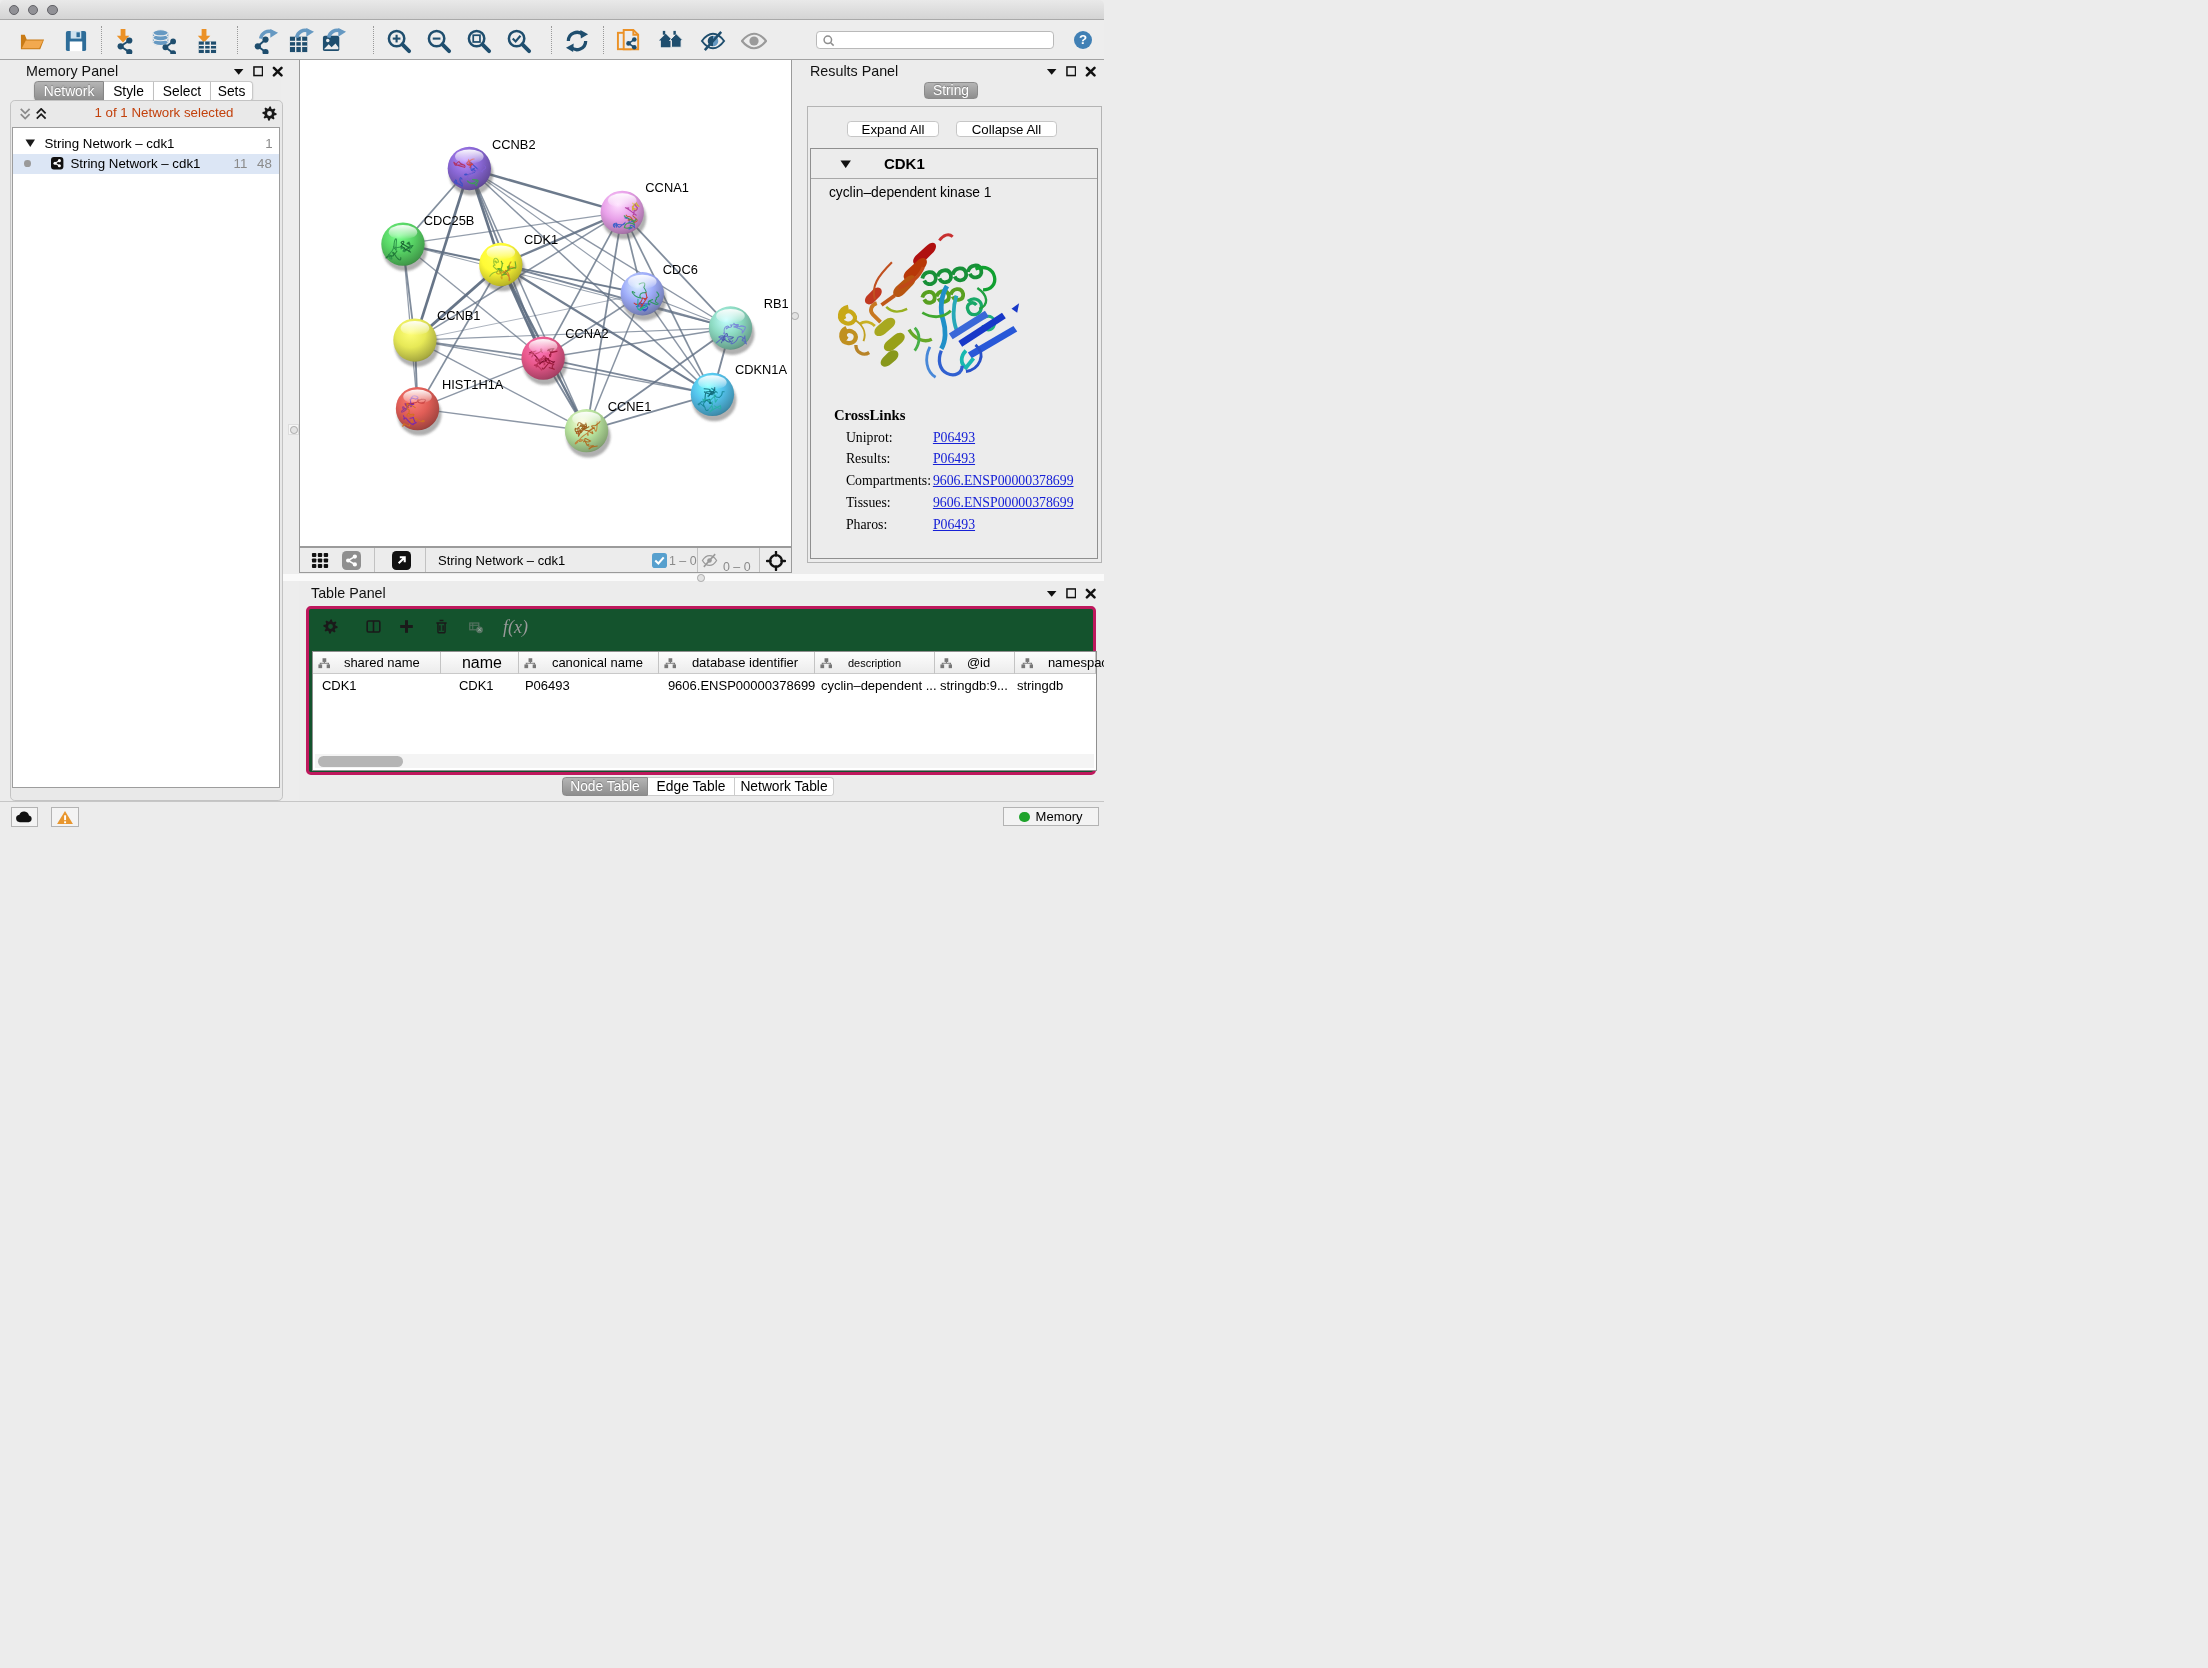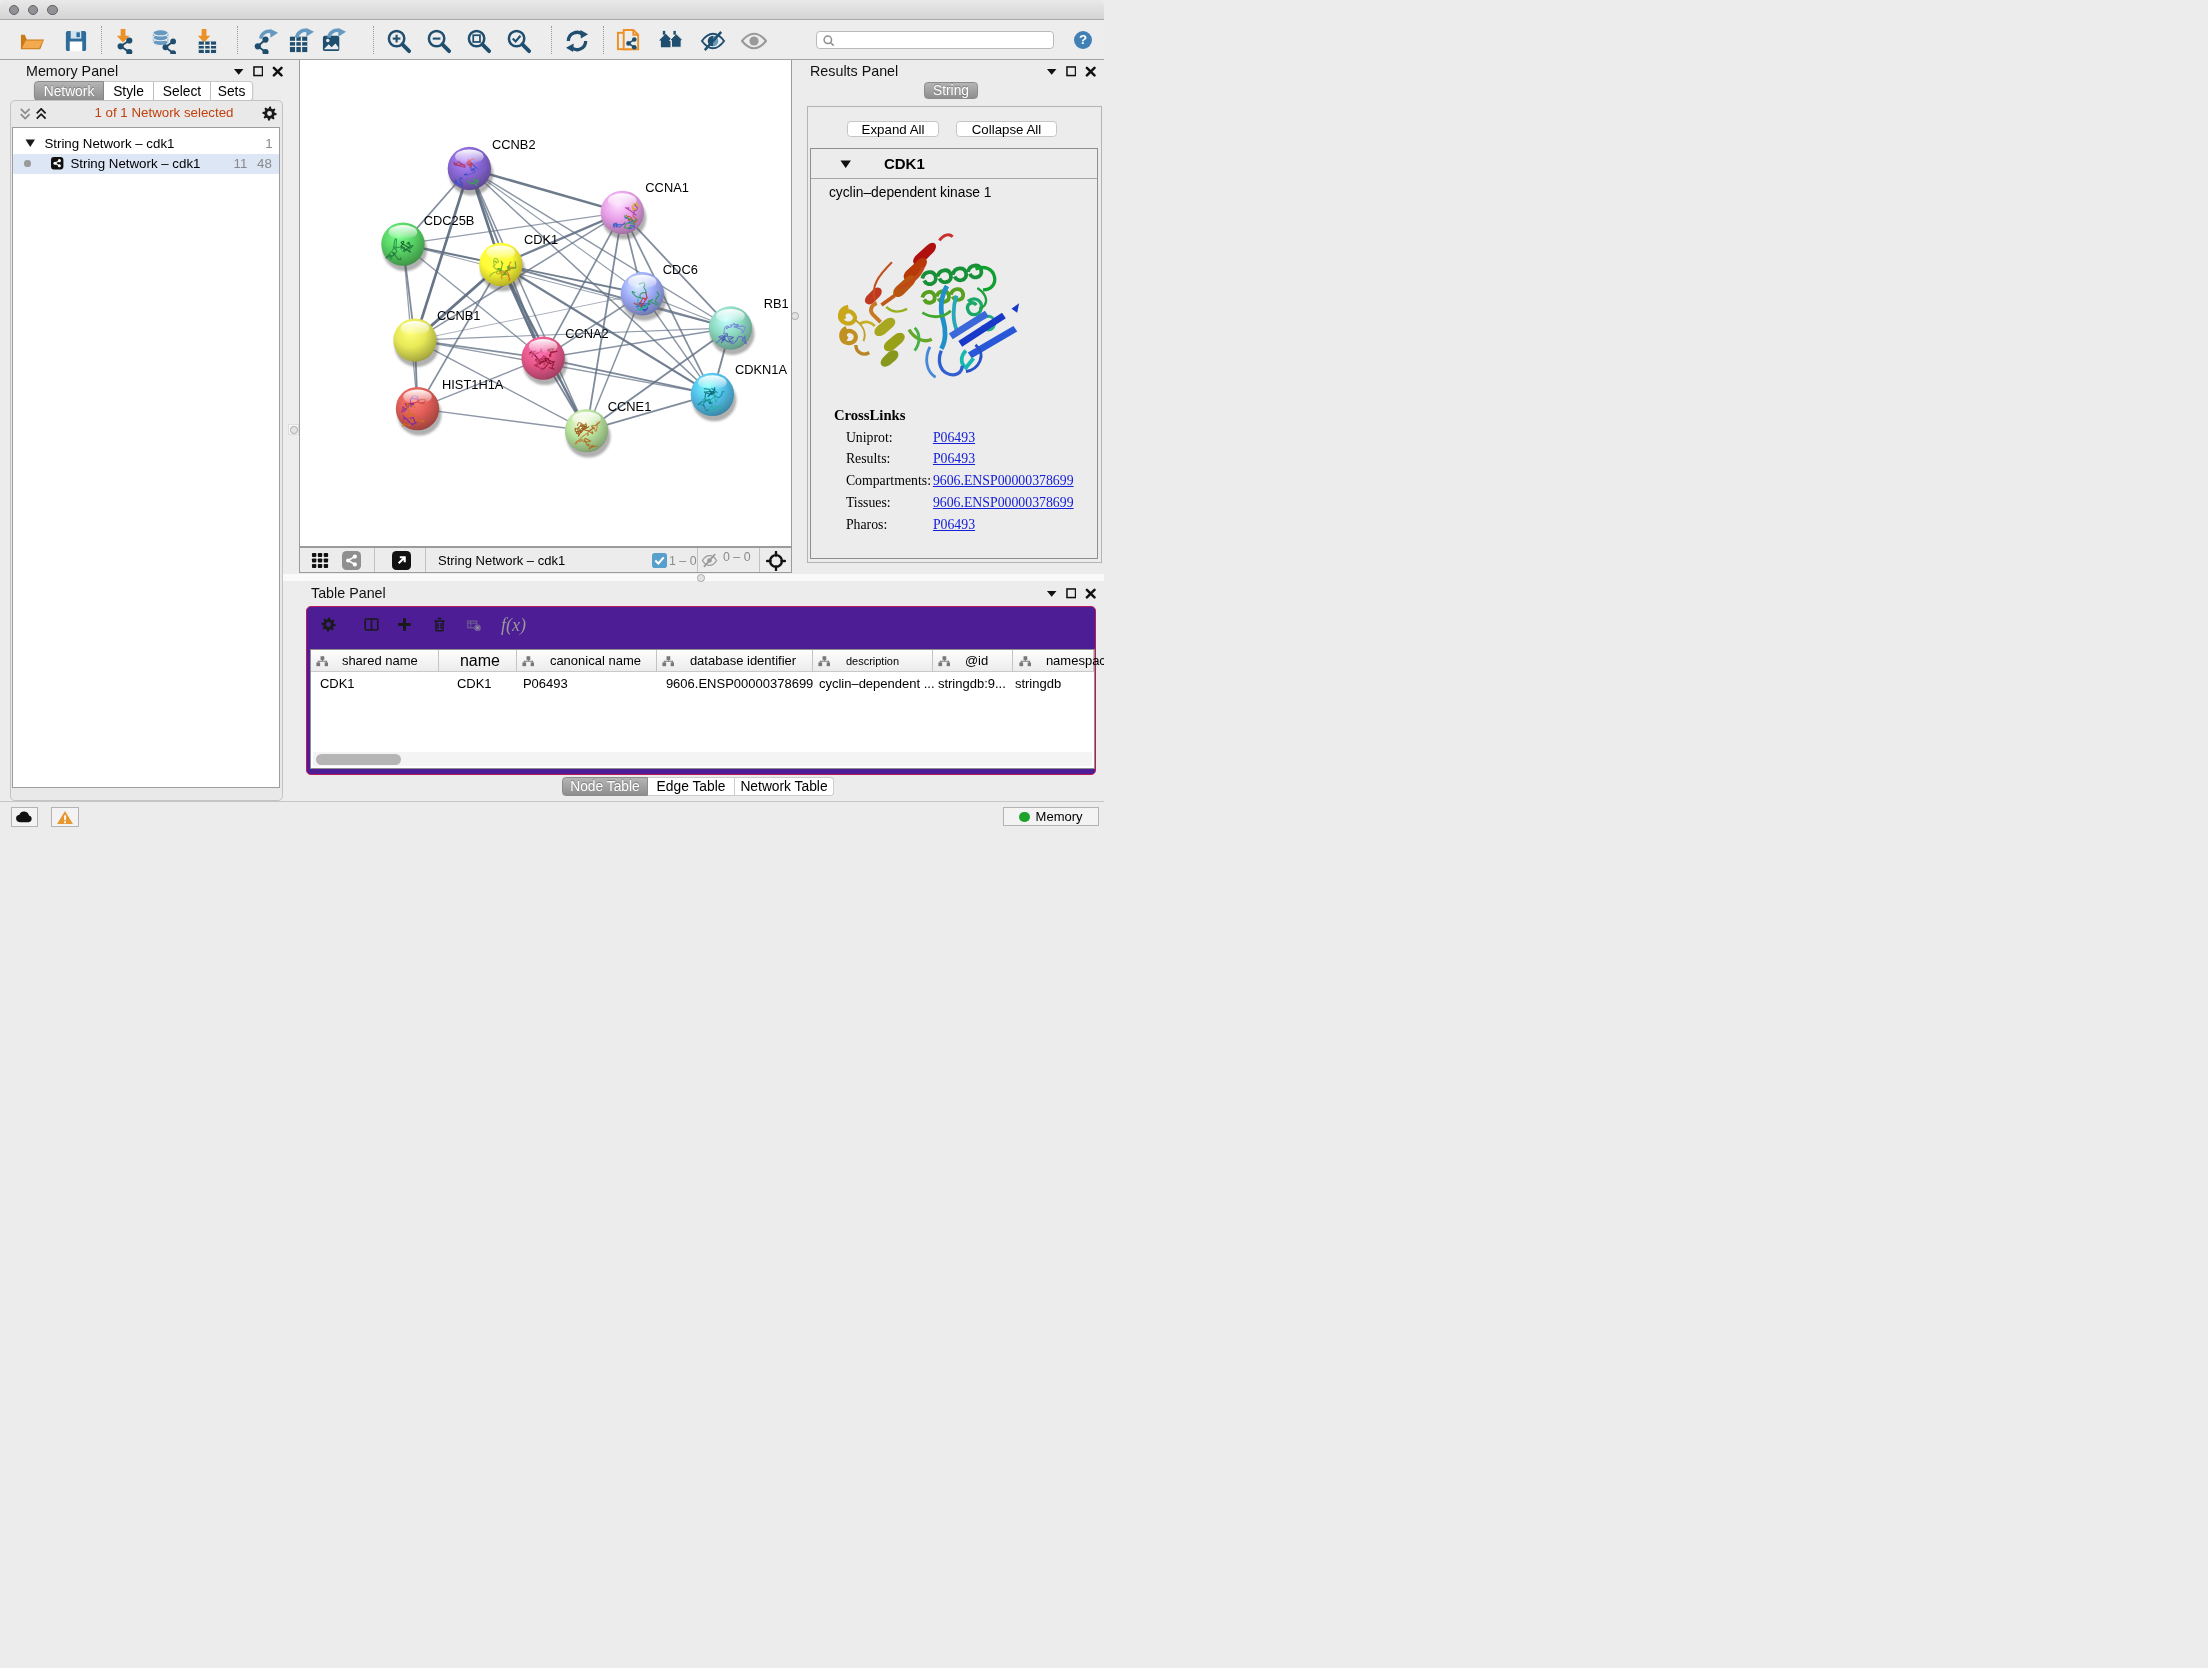--- a/index.html
+++ b/index.html
@@ -72,22 +72,22 @@
     border-radius:3.8px; font-size:13.3px; text-align:center; color:#000; }
   #rp-inner { left:1.9px; top:41px; width:288px; height:411px; background:#ececec;
     border:1px solid #8f8f8f; }
   #rp-cdk-h { left:0; top:0; width:286px; height:29.5px; border-bottom:1px solid #a8a8a8;
     background:#ececec; }
   .crossrow { position:absolute; font-family:"Liberation Serif", serif; font-size:13.8px; color:#000; }
   .crossrow a { color:#1620d6; }
 
   
   #tp-h { left:311px; top:585px; font-size:14.3px; color:#111; }
-  #tp-body { left:306px; top:606px; width:790px; height:169px; background:#4c1d95;
-    border:1px solid #be185d; border-radius:4.8px; }
+  #tp-body { left:306px; top:606px; width:790px; height:169px; background:#14532d;
+    border:3px solid #be185d; border-radius:4.8px; }
   #tp-table { left:2.9px; top:42px; width:785px; height:120px; background:#fff;
     border:1px solid #8f8f8f; }
   #tp-thead { left:0; top:0; width:783px; height:22px;
     background:linear-gradient(#fdfdfd,#ececec); border-bottom:1px solid #c9c9c9; }
   .th { position:absolute; top:0; height:22px; font-size:13px; line-height:22px;
     color:#000; border-right:1px solid #c4c4c4; }
   .td { position:absolute; top:26px; font-size:13px; color:#000; }
   #tp-tabs { left:562px; top:777px; height:19px; display:flex; font-size:13.8px; }
   .ttab { line-height:18px; background:#fff; border:1px solid #cccccc;
     border-left:none; text-align:center; }
@@ -625,21 +625,21 @@
       <rect width="16" height="16" rx="3" fill="#57a0ce"></rect>
       <path d="M3.5 8 L6.8 11.2 L12.5 4.6" stroke="#fff" stroke-width="2.2" fill="none"></path>
     </svg>
   <div class="abs" style="left:369px;top:5.7px;font-size:12.4px;color:#8a8a8a;">1 – 0</div>
   <div class="ntsep" style="left:397px;"></div>
   <svg class="abs" style="left:401px;top:3.8px" width="17" height="17" viewBox="0 0 24 24">
       <path d="M2 12 C5 7 9 5 12 5 C15 5 19 7 22 12 C19 17 15 19 12 19 C9 19 5 17 2 12 Z" fill="none" stroke="#9a9a9a" stroke-width="1.8"></path>
       <circle cx="12" cy="12" r="3.2" fill="#9a9a9a"></circle>
       <line x1="4" y1="21" x2="20" y2="3" stroke="#9a9a9a" stroke-width="2.2"></line>
     </svg>
-  <div class="abs" style="left:423px;top:2px;font-size:12.4px;color:#8a8a8a;">0 – 0</div>
+  <div class="abs" style="left:423px;top:12px;font-size:12.4px;color:#8a8a8a;">0 – 0</div>
   <div class="ntsep" style="left:459px;"></div>
   <svg class="abs" style="left:466px;top:2.9px" width="20" height="20" viewBox="0 0 22 22">
       <circle cx="11" cy="11" r="6.5" fill="none" stroke="#111" stroke-width="2.6"></circle>
       <g stroke="#111" stroke-width="2.6" stroke-linecap="round">
         <line x1="11" y1="1" x2="11" y2="5"></line>
         <line x1="11" y1="17" x2="11" y2="21"></line>
         <line x1="1" y1="11" x2="5" y2="11"></line>
         <line x1="17" y1="11" x2="21" y2="11"></line>
       </g>
     </svg>

